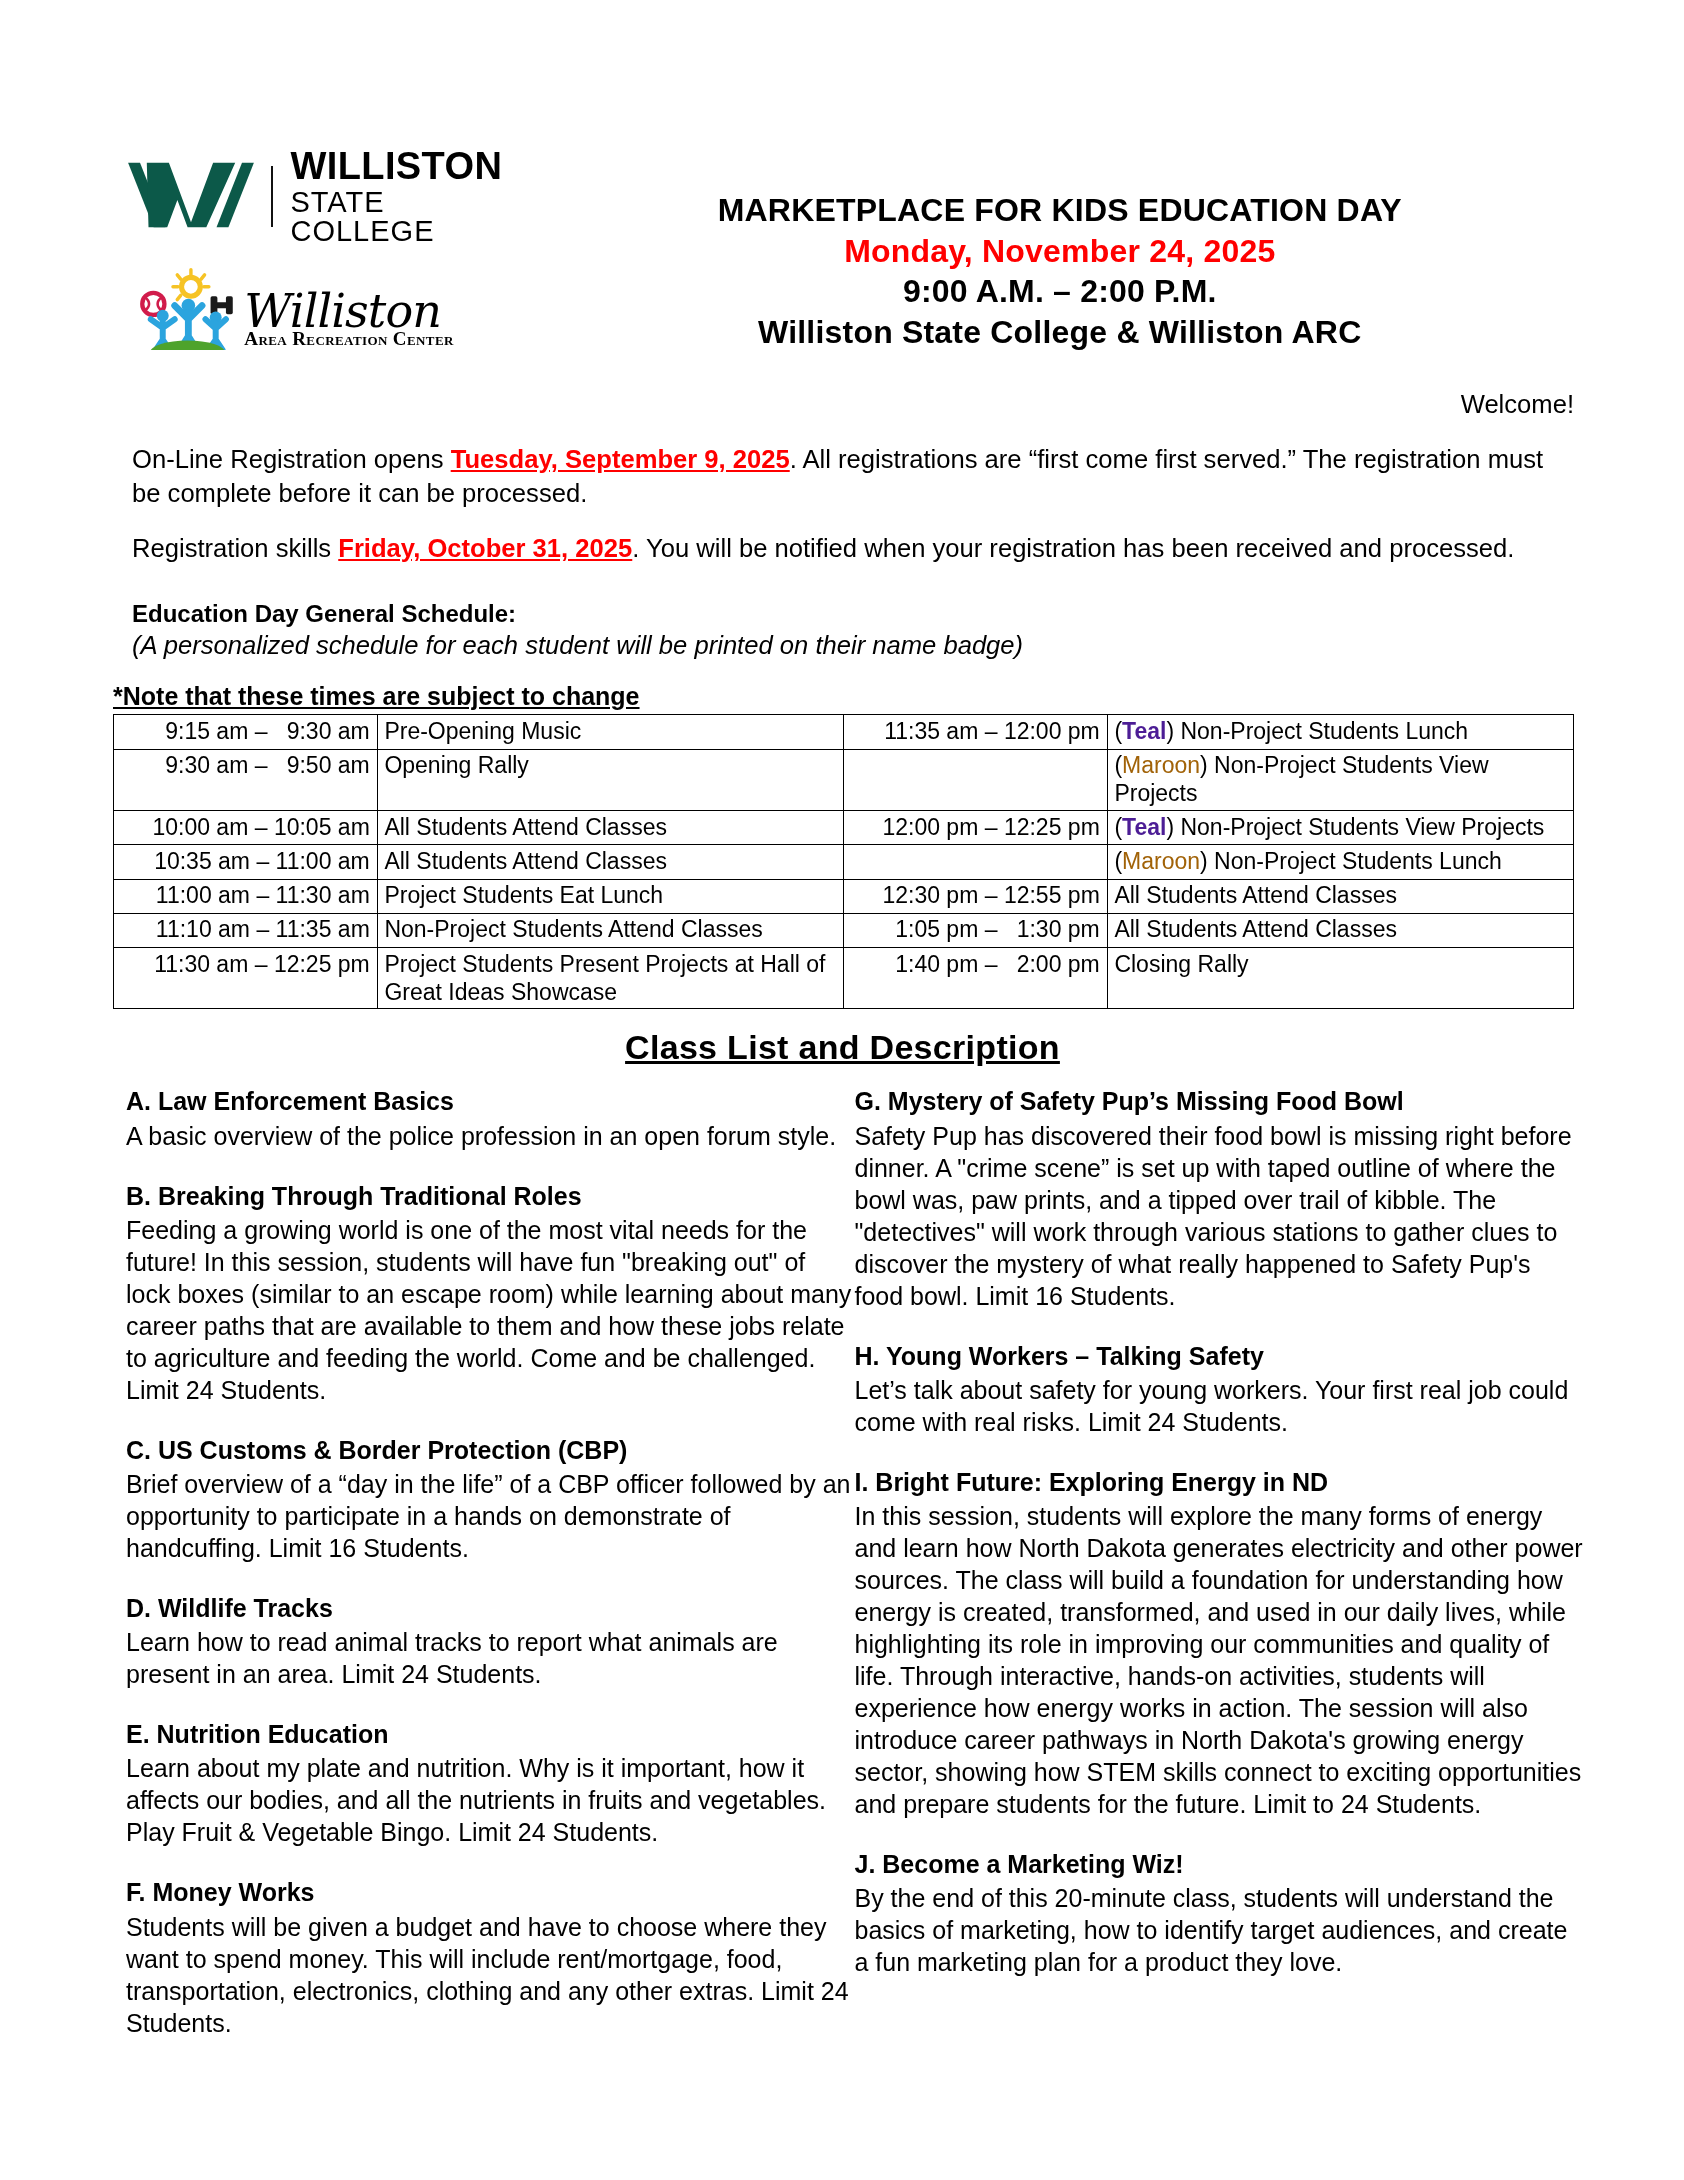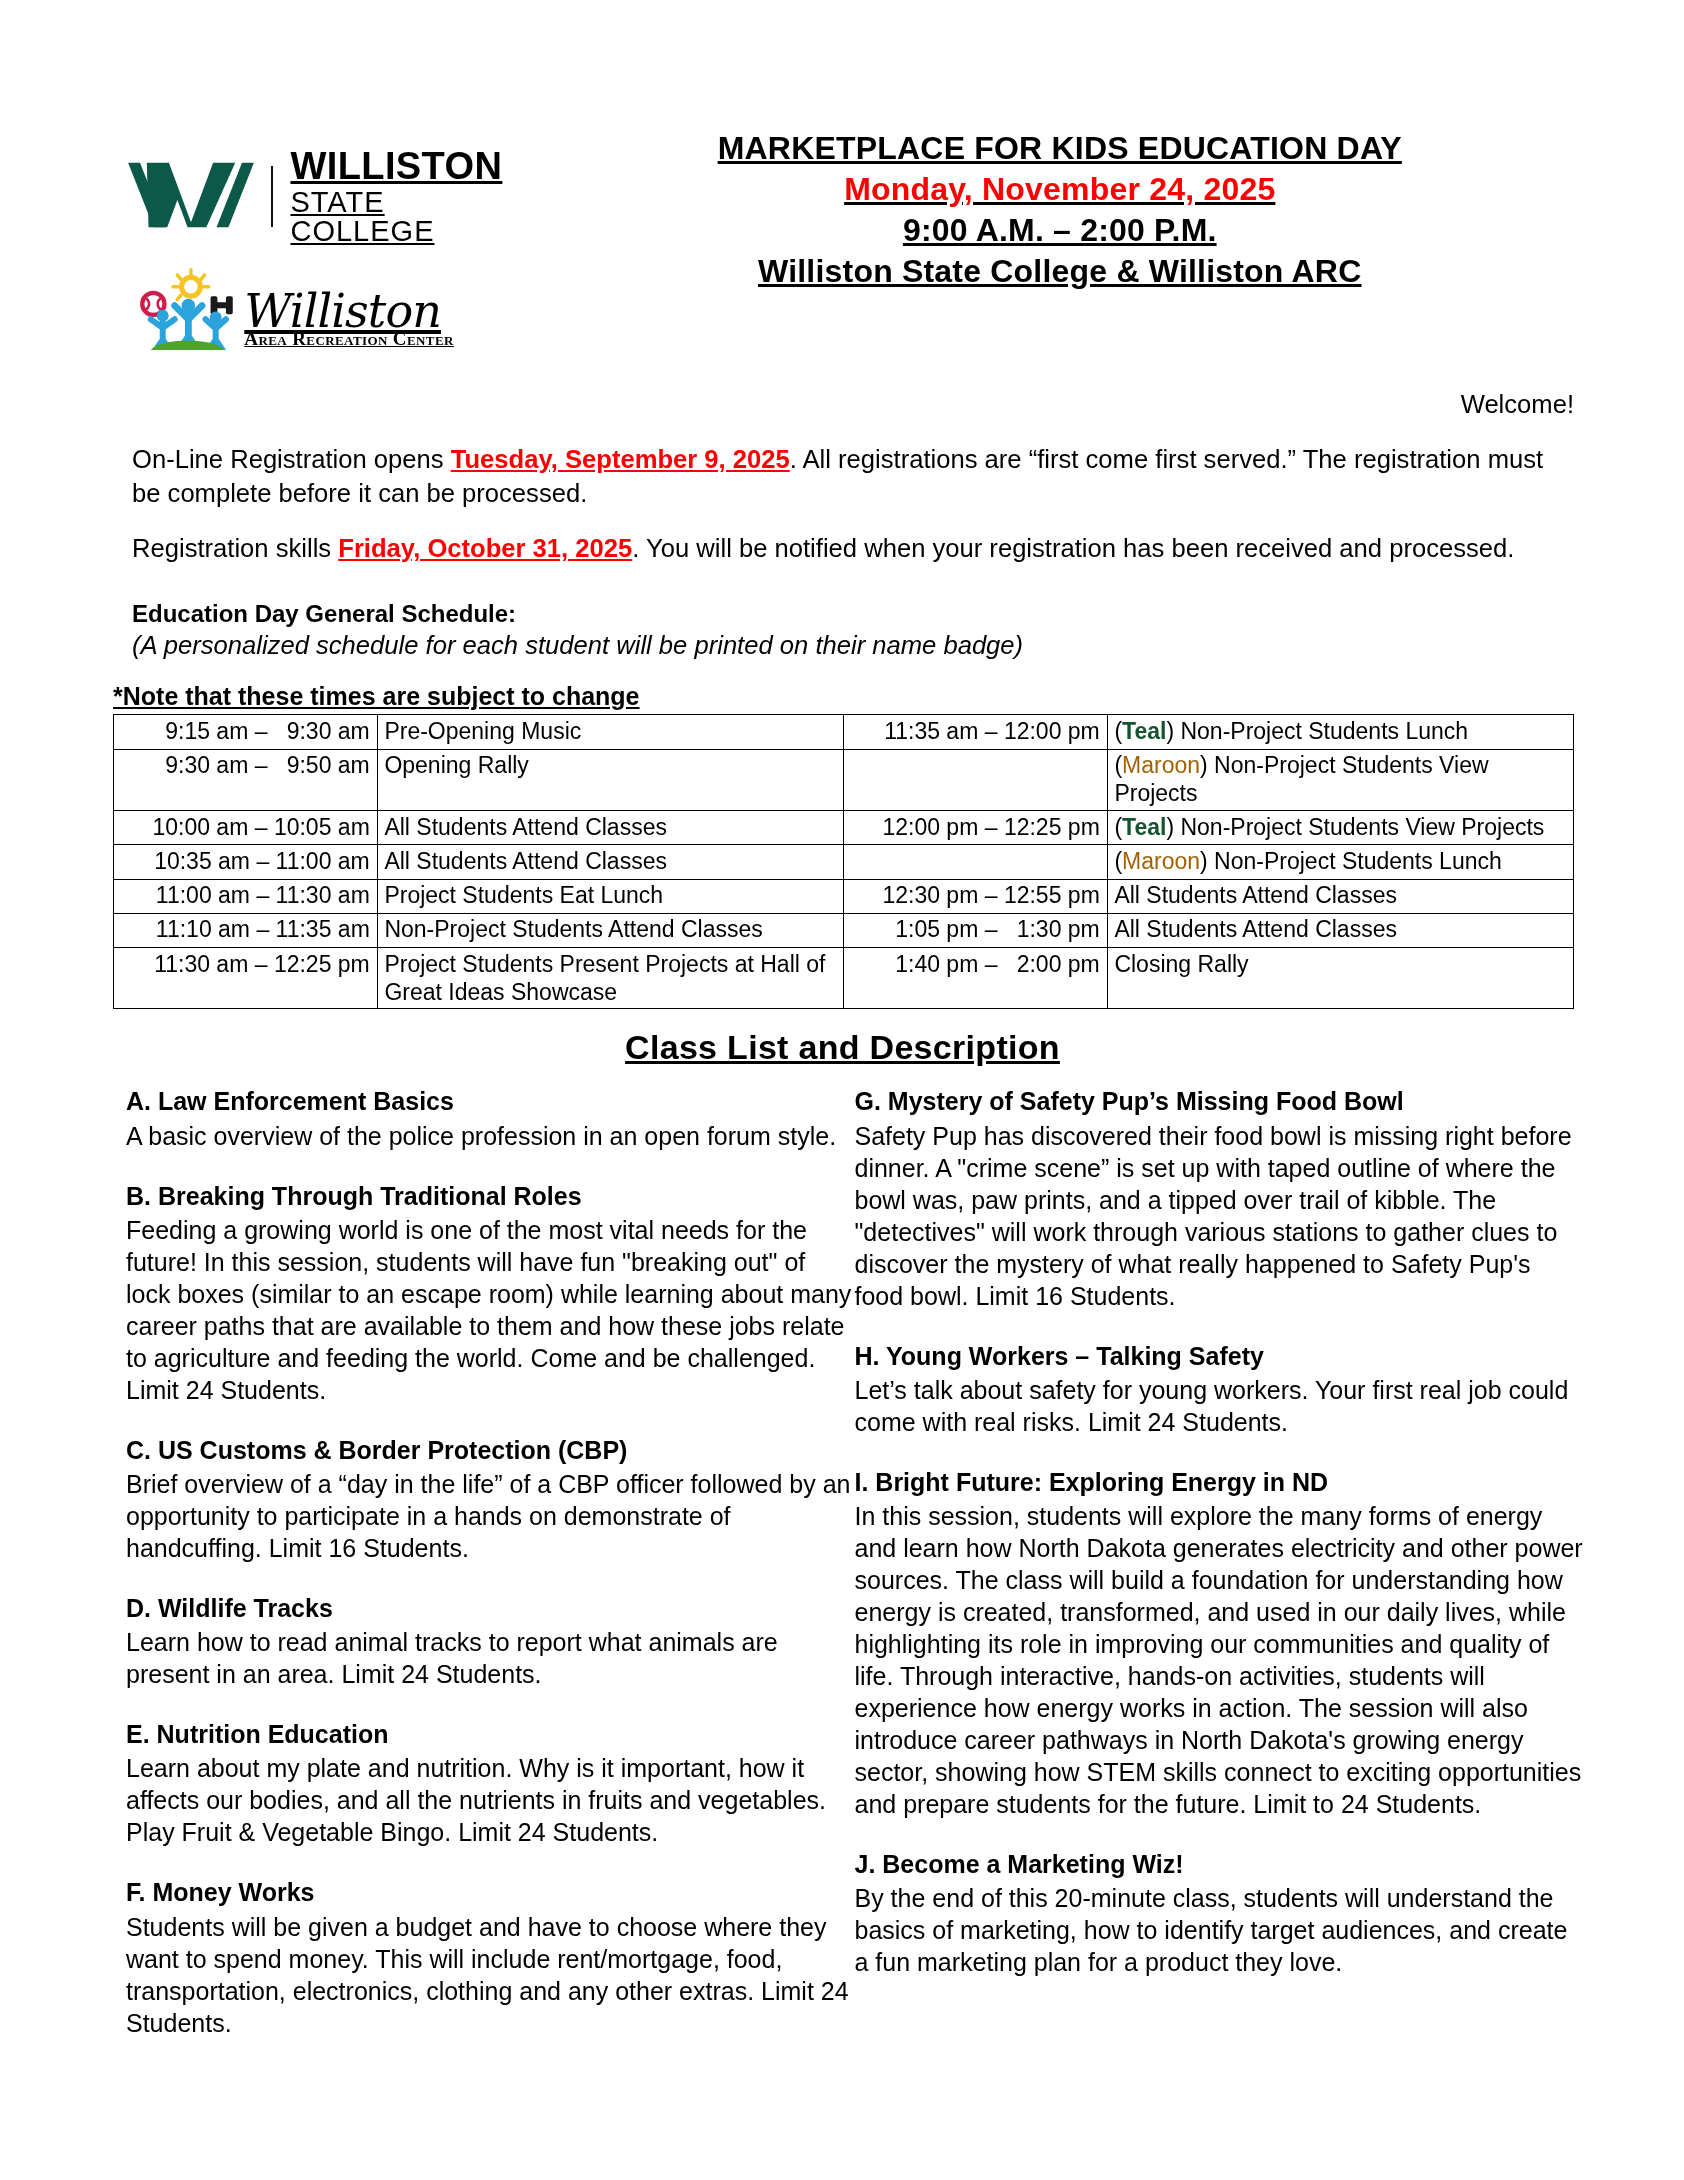--- a/index.html
+++ b/index.html
@@ -20,23 +20,22 @@
     width: 1685px;
     height: 2181px;
     padding: 0;
     box-sizing: border-box;
   }
 
   
   .header {
     display: flex;
     flex-direction: row;
-    align-items: flex-start;
+    align-items: flex-end;
     padding: 128px 102px 0 128px;
-    text-decoration: underline;
   }
   .logos {
     width: 400px;
     flex: 0 0 400px;
     display: flex;
     flex-direction: column;
     gap: 22px;
     padding-top: 19px;
   }
   .wsc-logo {
@@ -163,21 +162,21 @@
     line-height: 1.22;
     height: 29px;
   }
   td.tcol {
     width: 249px;
     text-align: right;
     white-space: pre;
     padding-right: 10.2px;
   }
   td.dcol { width: auto; }
-  .teal { color: #14532d; font-weight: bold; }
+  .teal { color: #4c1d95; font-weight: bold; }
   .maroon { color: #a16207; font-weight: normal; }
 
   
   .class-title {
     text-align: center;
     font-size: 34px;
     font-weight: bold;
     text-decoration: underline;
     margin-top: 19px;
     letter-spacing: 0.3px;

